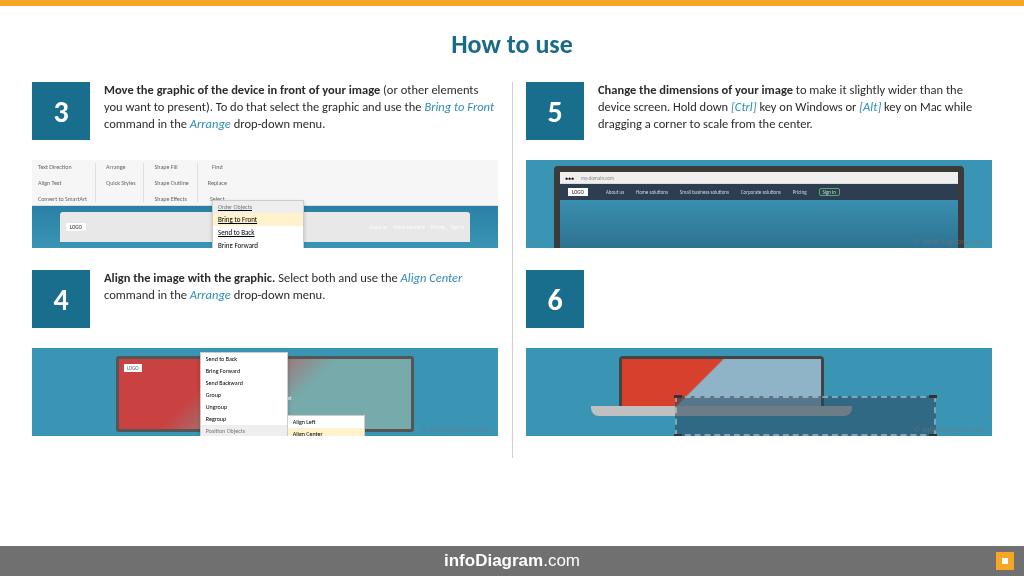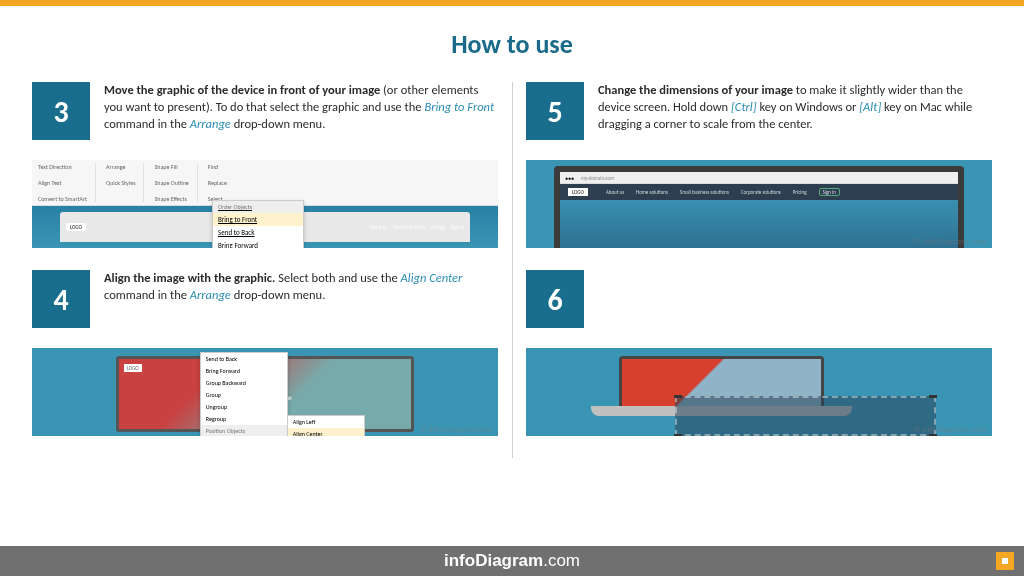--- a/index.html
+++ b/index.html
@@ -201,21 +201,21 @@
         </div>
         <div class="ribbon-group">
           <span class="ribbon-item">Arrange</span>
           <span class="ribbon-item">Quick Styles</span>
         </div>
         <div class="ribbon-group">
           <span class="ribbon-item">Shape Fill</span>
           <span class="ribbon-item">Shape Outline</span>
           <span class="ribbon-item">Shape Effects</span>
         </div>
-        <div class="ribbon-group" style="border:none;">
+        <div class="ribbon-group" style="border:none;align-items:center;">
           <span class="ribbon-item">Find</span>
           <span class="ribbon-item">Replace</span>
           <span class="ribbon-item">Select</span>
           <span class="ribbon-item" style="font-size:5px;color:#999;margin-top:auto;">Editing</span>
         </div>
       </div>
       <div class="arrange-dropdown">
         <div class="dd-header">Order Objects</div>
         <div class="dd-it hl">Bring to Front</div>
         <div class="dd-it">Send to Back</div>
@@ -278,21 +278,21 @@
         <div class="s4-frame">
           <div class="s4-inner">
             <span class="s4-logo">LOGO</span>
             <div class="s4-lorem">Lorem ipsum</div>
             <div class="s4-sub">Lorem ipsum dolor sit amet</div>
           </div>
         </div>
         <div class="align-dropdown">
           <div class="dd-it">Send to Back</div>
           <div class="dd-it">Bring Forward</div>
-          <div class="dd-it">Group Backward</div>
+          <div class="dd-it">Send Backward</div>
           <div class="dd-it">Group</div>
           <div class="dd-it">Ungroup</div>
           <div class="dd-it">Regroup</div>
           <div class="dd-header">Position Objects</div>
 
           <div class="sub-flyout">
             <div class="dd-it">Align Left</div>
             <div class="dd-it hl">Align Center</div>
 
           </div>

